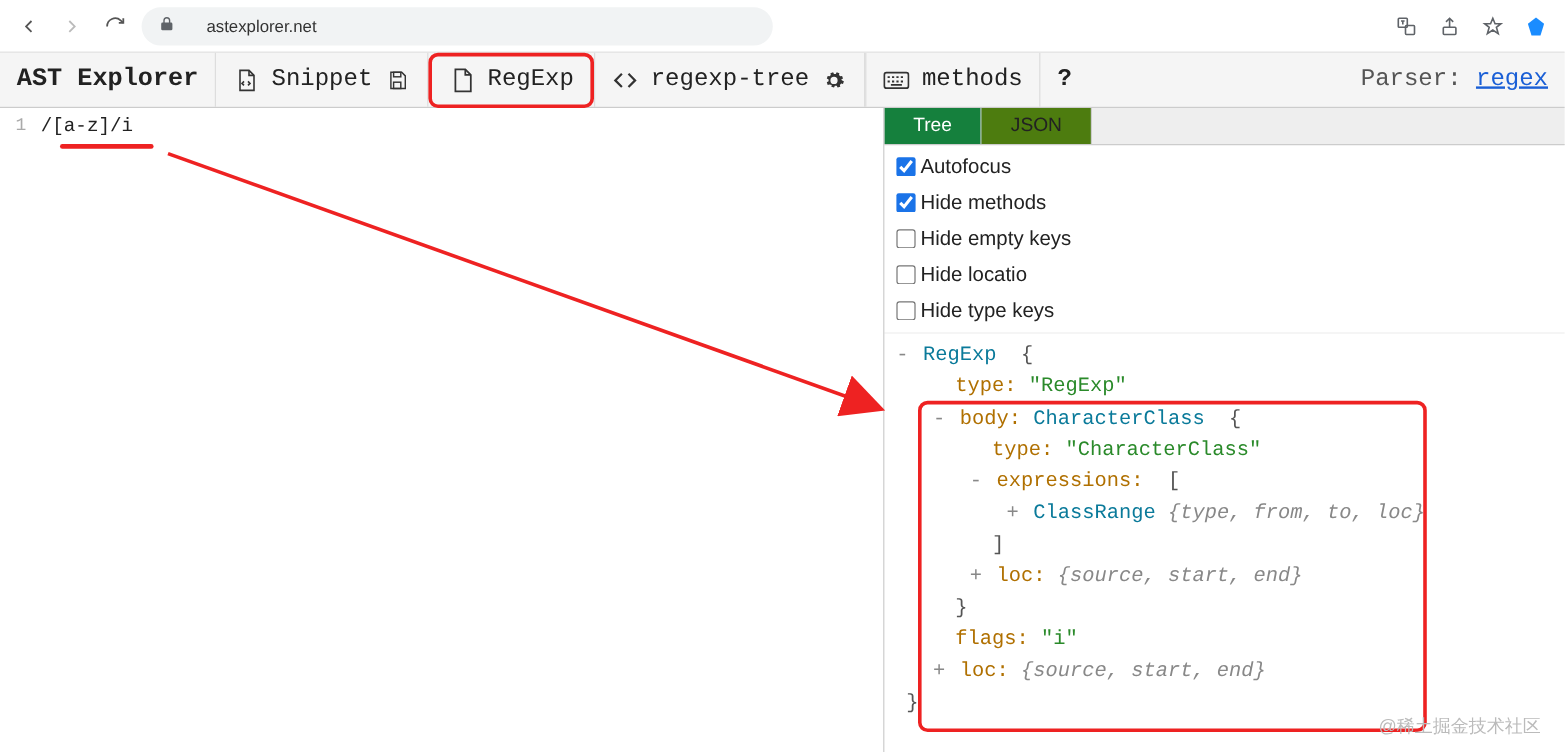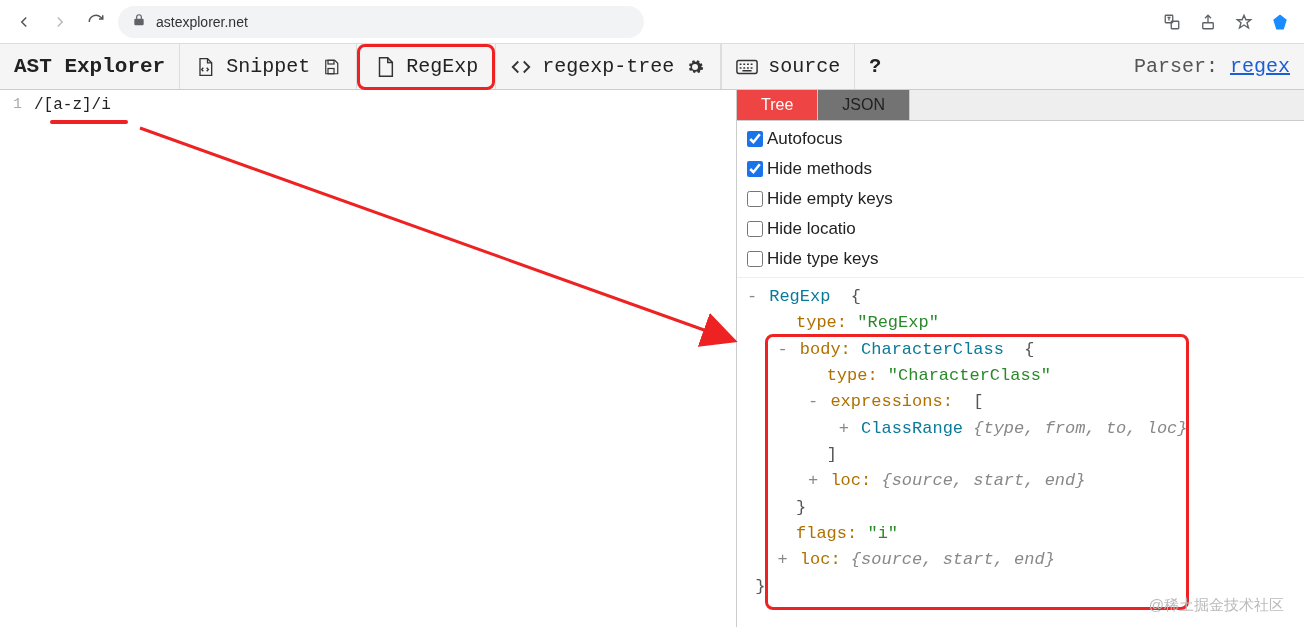--- a/index.html
+++ b/index.html
@@ -2,21 +2,21 @@
 <html><head>
 <meta charset="utf-8">
 <style>
 * { margin:0; padding:0; box-sizing:border-box; }
 body { font-family: -apple-system, BlinkMacSystemFont, "Segoe UI", Arial, sans-serif; font-size:14px; background:#fff; color:#222; width:1304px; height:627px; overflow:hidden; position:relative; }
 .mono { font-family: "Courier New", Courier, monospace; }
 
 
 .chrome { height:44px; display:flex; align-items:center; padding:0 10px; gap:8px; border-bottom:1px solid #ddd; }
 .chrome .navbtn { width:28px; height:28px; display:flex; align-items:center; justify-content:center; color:#555; border-radius:50%; }
-.chrome .urlbar { flex:1; height:32px; background:#f1f3f4; border-radius:16px; display:flex; align-items:center; padding:0 14px; gap:10px; color:#333; max-width:920px; }
+.chrome .urlbar { flex:1; height:32px; background:#f1f3f4; border-radius:16px; display:flex; align-items:center; padding:0 14px; gap:26px; color:#333; max-width:920px; }
 .chrome .urlbar .lock { color:#5f6368; }
 .chrome .iconbtn { width:28px; height:28px; display:flex; align-items:center; justify-content:center; color:#5f6368; }
 
 
 .toolbar { height:46px; display:flex; align-items:center; border-bottom:1px solid #ccc; background:#f5f5f5; }
 .toolbar .logo { font-weight:bold; font-size:21px; padding:0 14px; white-space:nowrap; }
 .toolbar .sep { width:1px; height:100%; background:#ddd; }
 .toolbar .grp { display:flex; align-items:center; gap:10px; padding:0 14px; height:100%; }
 .toolbar .lbl { font-size:20px; }
 .toolbar .ico { width:22px; height:22px; display:flex; align-items:center; justify-content:center; }
@@ -30,22 +30,22 @@
 .left { width:737px; border-right:1px solid #ccc; position:relative; }
 .right { flex:1; display:flex; flex-direction:column; }
 
 
 .gutter { position:absolute; left:0; top:0; width:28px; text-align:right; padding:6px 6px 0 0; color:#aaa; font-size:15px; }
 .code { padding:6px 0 0 34px; font-size:16px; }
 .underline { position:absolute; left:50px; top:30px; width:78px; height:4px; background:#e22; border-radius:2px; }
 
 
 .tabs { display:flex; background:#eee; border-bottom:1px solid #ccc; }
-.tab { padding:6px 24px; font-size:16px; cursor:pointer; border-right:1px solid #ccc; background:#737373;}
-.tab.active { background:#ef4444; color:#fff; }
+.tab { padding:6px 24px; font-size:16px; cursor:pointer; border-right:1px solid #ccc; background:#4d7c0f;}
+.tab.active { background:#15803d; color:#fff; }
 
 
 .opts { padding:8px 10px; display:flex; flex-wrap:wrap; gap:10px 14px; font-size:17px; border-bottom:1px solid #eee;flex-direction:column;}
 .opts label { display:flex; align-items:center; gap:4px; white-space:nowrap; }
 .opts input { width:16px; height:16px; accent-color:#1a73e8; }
 
 
 .tree { padding:6px 8px 8px 8px; font-size:17px; line-height:1.55; position:relative; }
 .tree .row { white-space:pre; }
 .k-type { color:#0a7a9a; }
@@ -160,21 +160,21 @@
   </div>
   <div class="sep"></div>
   <div class="sep"></div>
   <div class="grp">
     <span class="ico">
         <svg width="22" height="16" viewBox="0 0 24 16" fill="none" stroke="#333" stroke-width="1.6">
           <rect x="1" y="1" width="22" height="14" rx="2"></rect>
           <path d="M4 5h2M8 5h2M12 5h2M16 5h2M4 9h2M8 9h2M12 9h2M16 9h2M7 12h10"></path>
         </svg>
       </span>
-    <span class="lbl">source</span>
+    <span class="lbl">methods</span>
   </div>
   <div class="sep"></div>
   <div class="grp">
       <span class="lbl" style="font-weight:bold">?</span>
     </div>
   <div class="spacer"></div>
   <div class="parser">
     <span>Parser: </span><a href="#">regex</a>
   </div>
 </div>

